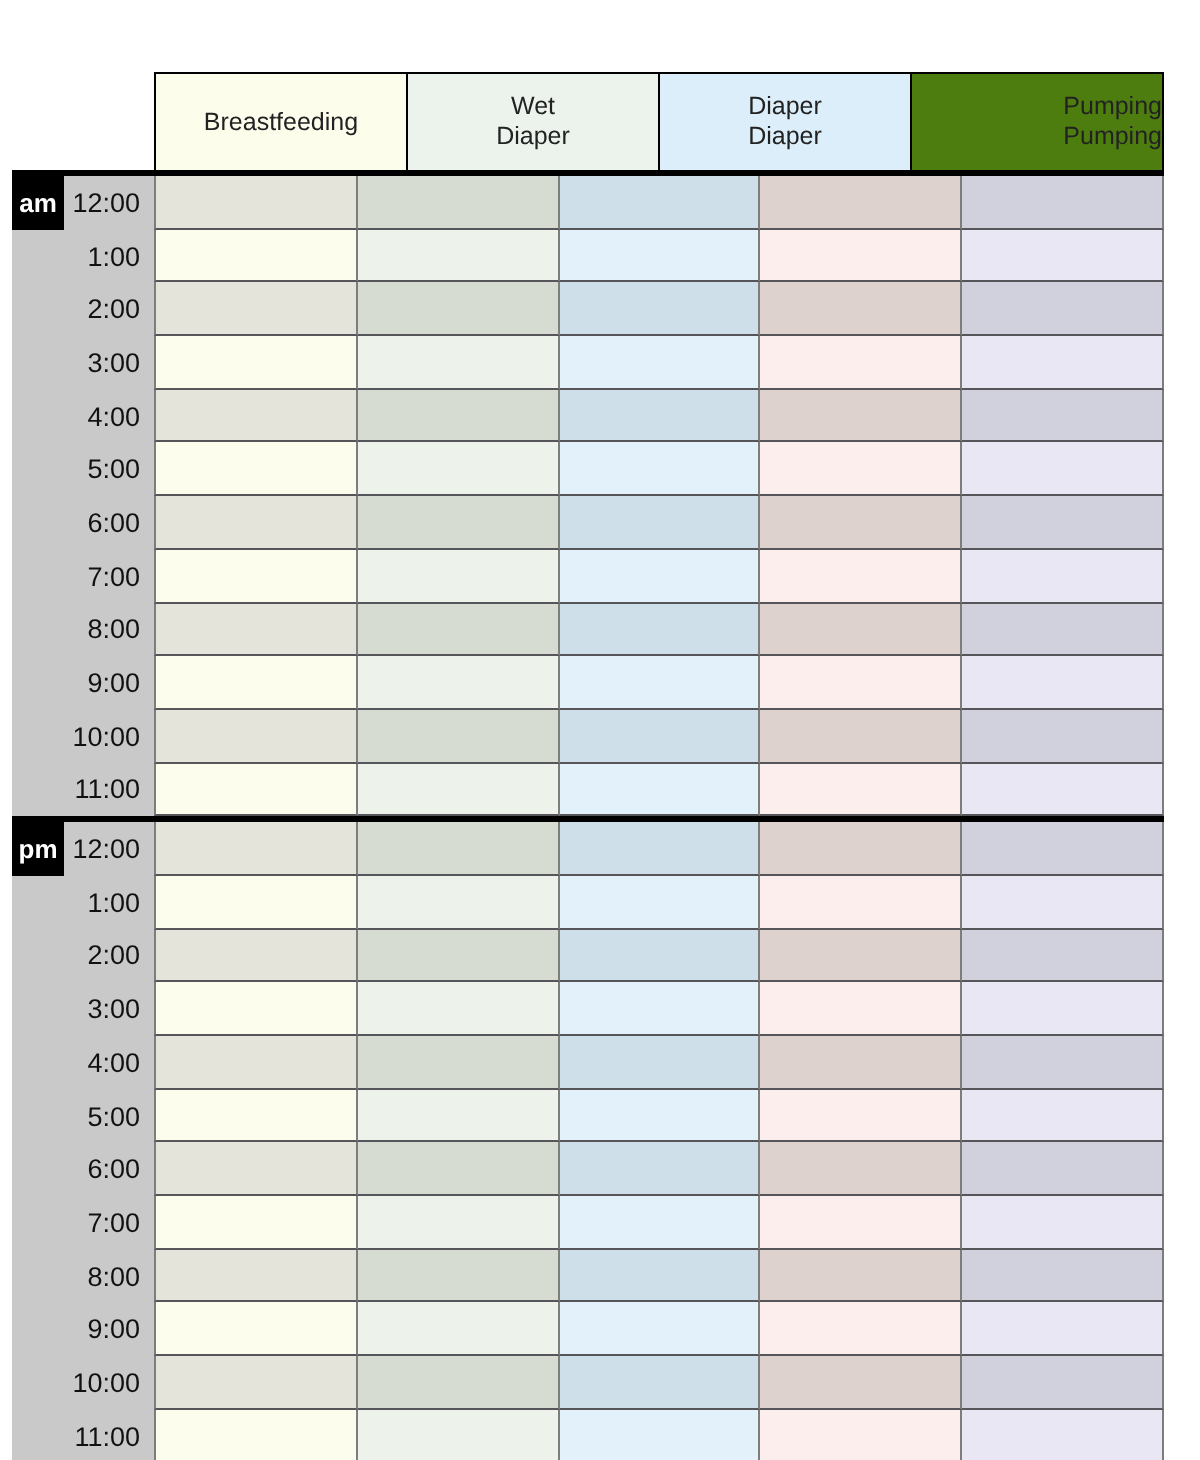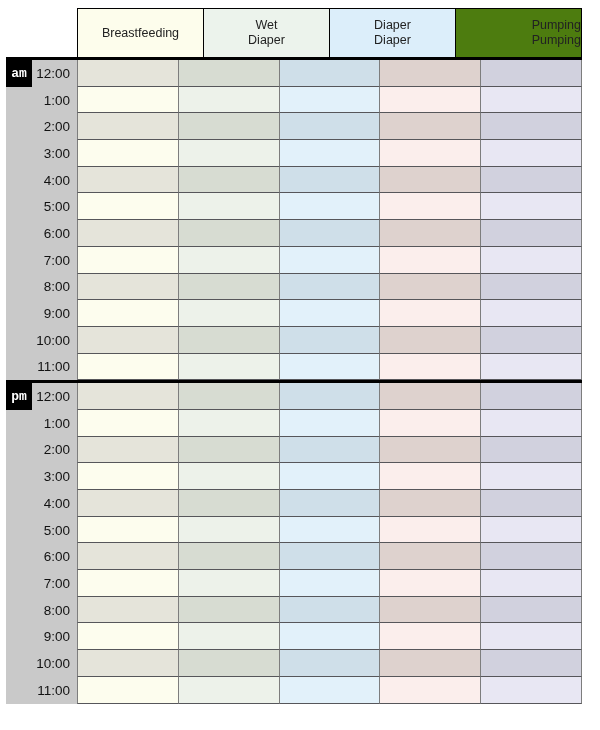--- a/index.html
+++ b/index.html
@@ -14,20 +14,21 @@
   .sheet {
     position: absolute;
     left: 6px;
     top: 8px;
     width: 576px;
   }
   .header-row {
     display: flex;
     height: 49px;
     box-sizing: border-box;
+    margin-top: 28px;
   }
   .header-spacer {
     width: 71px;
     flex: 0 0 71px;
     background: transparent;
   }
   .header-cell {
     flex: 1;
     box-sizing: border-box;
     border-top: 1px solid var(--header-border, #000);
@@ -73,21 +74,20 @@
     top: 0;
     width: 26px;
     height: 100%;
     background: var(--badge-bg, #000);
     color: var(--badge-text, #fff);
     font-weight: bold;
     font-size: 13px;
     display: flex;
     align-items: center;
     justify-content: center;
-    font-family: Liberation Mono, monospace;
   }
   .cell {
     flex: 1;
     box-sizing: border-box;
     border-right: 1px solid var(--cell-border-v, #7d7d7d);
     border-bottom: 1px solid var(--cell-border-h, #56565a);
   }
   .cell.first {
     border-left: 1px solid var(--cell-border-v, #7d7d7d);
   }

